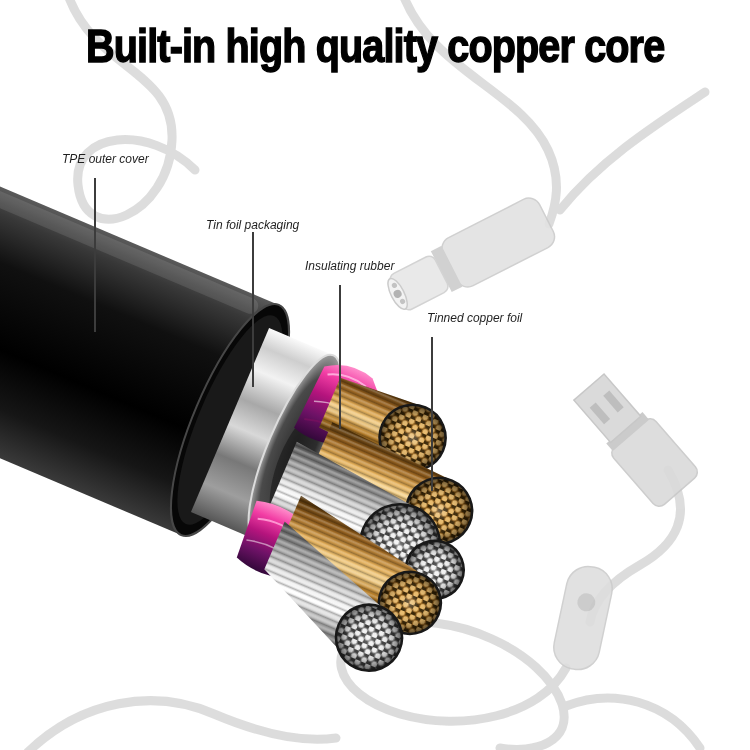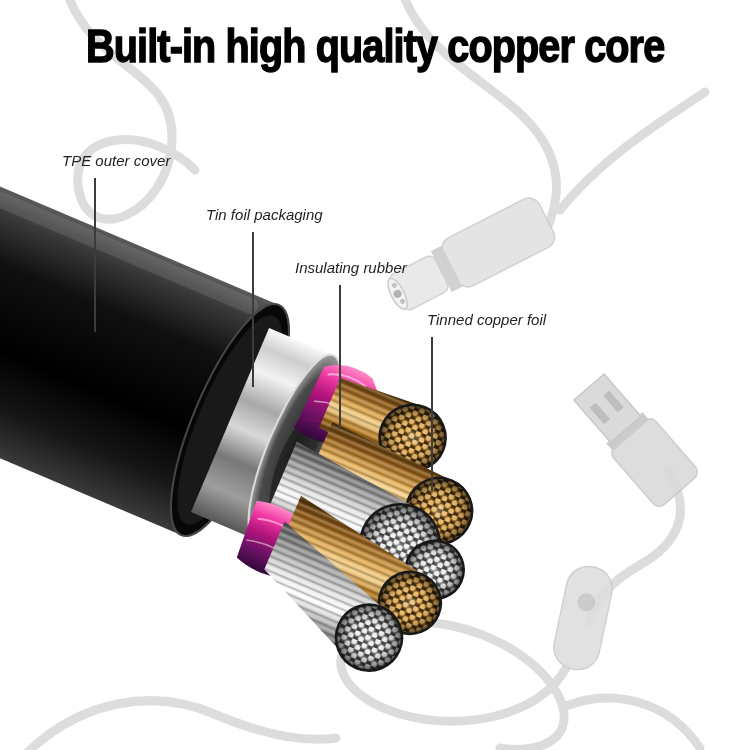--- a/index.html
+++ b/index.html
@@ -18,21 +18,21 @@
     font-size:46px;line-height:1.15;font-weight:bold;color:var(--title-color);
     letter-spacing:-1px;
     text-decoration:underline;
   }
   h1.title span{
     display:inline-block;transform:scaleX(0.86);transform-origin:center;
     -webkit-text-stroke:1.4px var(--title-color);
     white-space:nowrap;
   }
   .callout{
-    position:absolute;font-style:italic;font-size:15px;color:var(--label-color);
+    position:absolute;font-style:italic;font-size:12px;color:var(--label-color);
     white-space:nowrap;
   }
   .leader{
     position:absolute;width:1.5px;background:var(--leader-color);
   }
 </style>
 </head>
 <body>
 
 <div class="stage">
@@ -235,22 +235,22 @@
     </g>
   </svg>
 
   <h1 class="title">
     <span>Built-in high quality copper core</span>
   </h1>
 
   <div class="callout" style="left:62px;top:152px">TPE outer cover</div>
   <div class="leader" style="left:94px;top:178px;height:154px"></div>
 
-  <div class="callout" style="left:206px;top:206px">Tin foil packaging</div>
+  <div class="callout" style="left:206px;top:218px">Tin foil packaging</div>
   <div class="leader" style="left:252px;top:232px;height:155px"></div>
 
-  <div class="callout" style="left:295px;top:259px">Insulating rubber</div>
+  <div class="callout" style="left:305px;top:259px">Insulating rubber</div>
   <div class="leader" style="left:339px;top:285px;height:144px"></div>
 
   <div class="callout" style="left:427px;top:311px">Tinned copper foil</div>
   <div class="leader" style="left:431px;top:337px;height:154px"></div>
 
 </div>
 
 </body></html>

